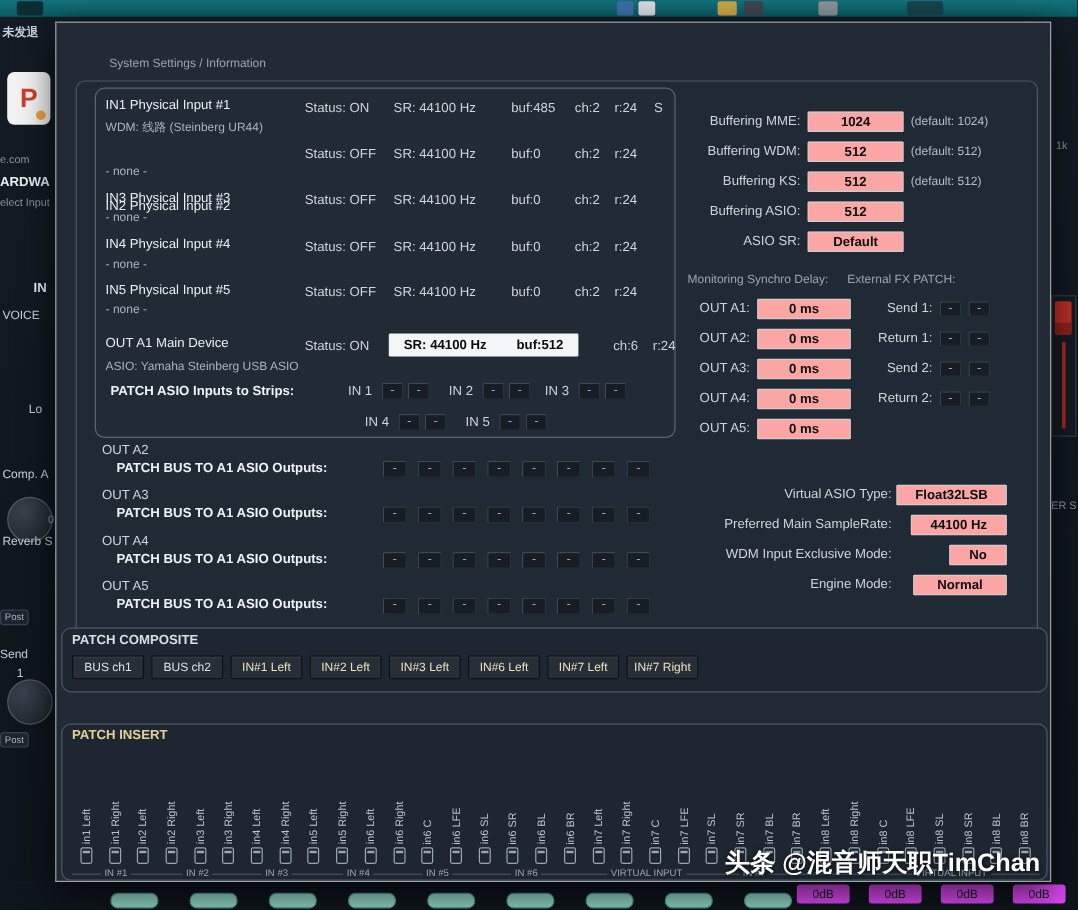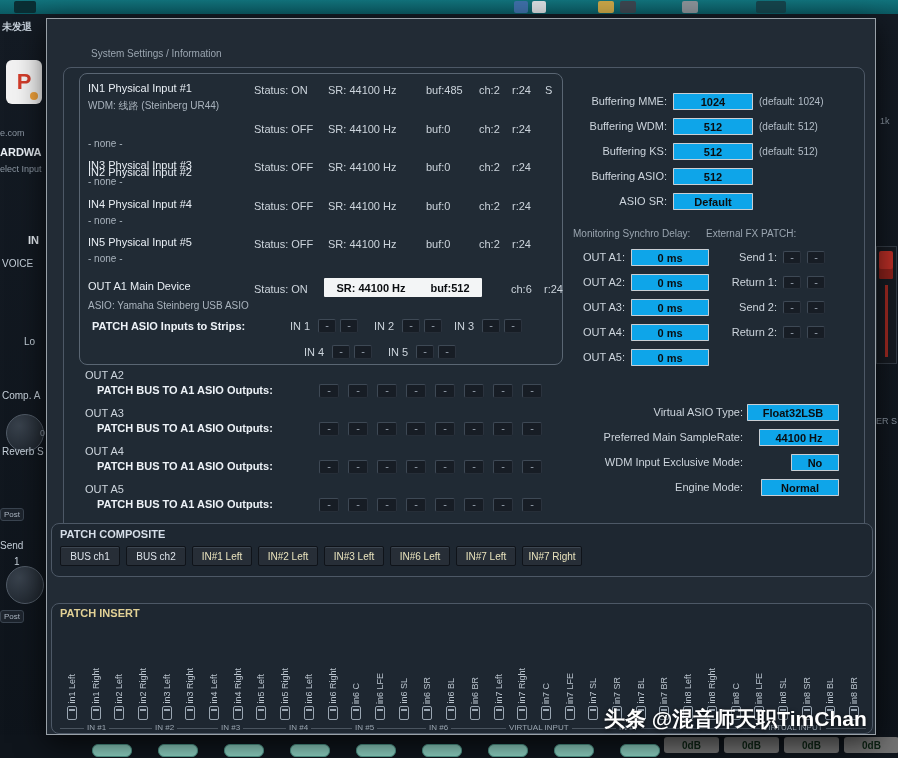--- a/index.html
+++ b/index.html
@@ -16,38 +16,38 @@
   .plogo{width:36px;height:44px;background:#f2f2f2;border-radius:6px;display:flex;align-items:center;justify-content:center;position:relative}
   .plogo span{color:#d23c2a;font-size:22px;font-weight:bold}
   .plogo::after{content:"";position:absolute;right:4px;bottom:4px;width:8px;height:8px;border-radius:50%;background:#f0a23c}
   .knob{width:38px;height:38px;border-radius:50%;background:radial-gradient(circle at 35% 30%,#39424d,#1b222a);border:1px solid #525c68;position:absolute}
   .postbtn{width:24px;height:13px;border:1px solid #3a4450;border-radius:3px;background:#1d242d;color:#aab4c0;font-size:8px;display:flex;align-items:center;justify-content:center}
   #red-slider{position:absolute;left:876px;top:246px;width:21px;height:118px;background:#161b22;border:1px solid #343c46}
   #red-knob{position:absolute;left:2px;top:4px;width:14px;height:28px;background:#b92e26;border-radius:2px;box-shadow:inset 0 -10px 0 #8c211b}
   #red-line{position:absolute;left:8px;top:38px;width:3px;height:72px;background:#a12a22}
   #bottom-strip{position:absolute;left:0;top:735px;width:898px;height:23px;background:#0f151c}
   .pill{position:absolute;width:40px;height:13px;border-radius:6px;background:#8ccfc0;border:1px solid #4e988b}
-  .dbbox{position:absolute;width:55px;height:16px;background:#737373;color:#0c2414;font-size:10px;font-weight:bold;display:flex;align-items:center;justify-content:center;border-radius:3px}
+  .dbbox{position:absolute;width:44px;height:16px;background:#d946ef;color:#0c2414;font-size:10px;font-weight:normal;display:flex;align-items:center;justify-content:center;border-radius:3px}
   #watermark{position:absolute;left:604px;top:705px;font-size:21px;font-weight:bold;color:#ffffff;z-index:20;text-shadow:0 1px 4px rgba(0,0,0,.75);white-space:nowrap}
   
   #dlg{position:absolute;left:46px;top:18px;width:830px;height:717px;background:#222b35;border:1px solid #99a1a8;box-shadow:0 8px 28px rgba(0,0,0,.7);z-index:5}
   #titlebar{position:absolute;left:0;top:0;width:100%;height:24px;background:linear-gradient(#333b44,#262d35);border-bottom:1px solid #12161b;display:flex;align-items:center;padding:0 8px;gap:8px}
   #title-text{font-size:11px;color:#ccd4dc}
   #close-x{margin-left:auto;color:#b9c1c9;font-size:13px;width:18px;text-align:center}
   .win-ico{width:13px;height:11px;border:1px solid #8796a3;border-top:3px solid #6f8292;background:#b8c6d2}
   .panel{position:absolute;border:1px solid #4d5866;border-radius:8px}
   #outer-panel{left:16px;top:48px;width:802px;height:472px;background:#202a34}
   #device-box{left:32px;top:54px;width:484px;height:292px;border-color:#5a6673;background:#212b35}
   .t-name{font-size:11px;color:#e8eef4;white-space:nowrap}
   .t-sub{font-size:10px;color:#a9b3bd;white-space:nowrap}
   .t-lab{font-size:11px;color:#ccd4dc;white-space:nowrap}
   .t-head{font-size:11px;font-weight:bold;color:#edf2f7;white-space:nowrap}
   .t-note{font-size:10px;color:#b4bec8;white-space:nowrap}
   .t-dim{font-size:10px;color:#9aa5b0;white-space:nowrap}
-  .whitebox{background:#0ea5e9;color:#0a0d10;font-size:11px;font-weight:bold;display:flex;align-items:center;justify-content:center;border-radius:1px;box-shadow:inset 0 0 0 1px #c9ced3}
+  .whitebox{background:#fca5a5;color:#0a0d10;font-size:11px;font-weight:bold;display:flex;align-items:center;justify-content:center;border-radius:1px;box-shadow:inset 0 0 0 1px #c9ced3}
   .hlbox{background:#f3f5f6;color:#0a0d10;font-size:11px;font-weight:bold;display:flex;align-items:center;justify-content:space-around;border-radius:1px}
   .mbtn{background:#171d25;border:1px solid #3e4955;border-bottom-color:#262e38;border-right-color:#2b333e;color:#9aa4b0;font-size:11px;line-height:11px;text-align:center;border-radius:2px}
   .pbtn{width:60px;height:20px;background:#272e37;border:1px solid #0f1319;box-shadow:inset 0 1px 0 #3d4651;color:#dde3ea;font-size:10px;display:flex;align-items:center;justify-content:center;border-radius:2px}
   .pbtn.warm{color:#e9e3bd}
   #composite-panel{left:4px;top:504px;width:822px;height:54px;background:#1e2731}
   #insert-panel{left:4px;top:584px;width:822px;height:131px;background:#1e2731;overflow:hidden}
   #composite-buttons{position:absolute;left:8px;top:22px;display:flex;gap:6px}
   #insert-channels{position:absolute;left:8px;top:22px;width:806px;height:78px;display:flex}
   #insert-toggles{position:absolute;left:8px;top:102px;width:806px;height:15px;display:flex}
   .icol{flex:1;display:flex;align-items:flex-end;justify-content:center}

